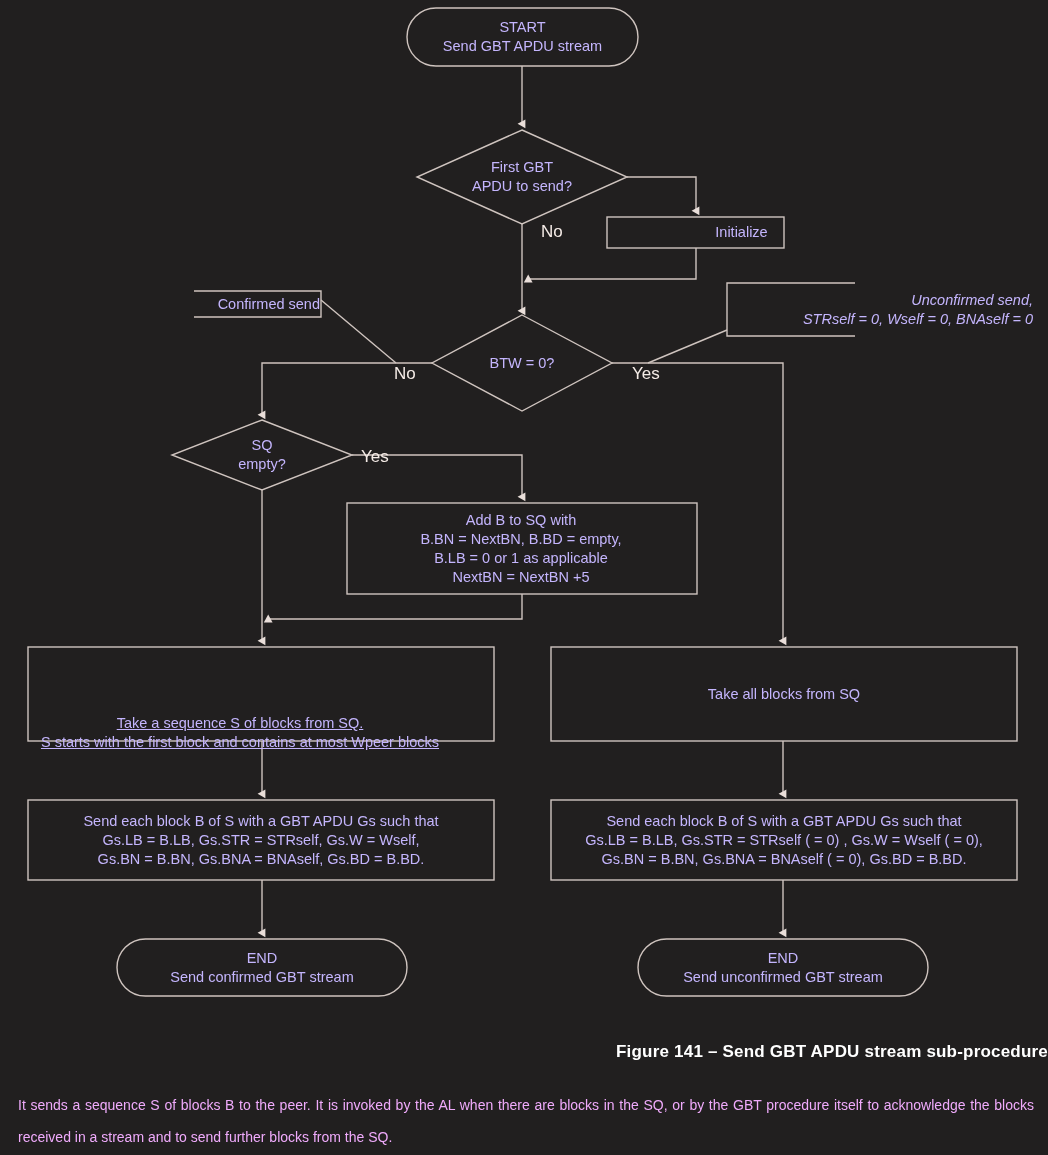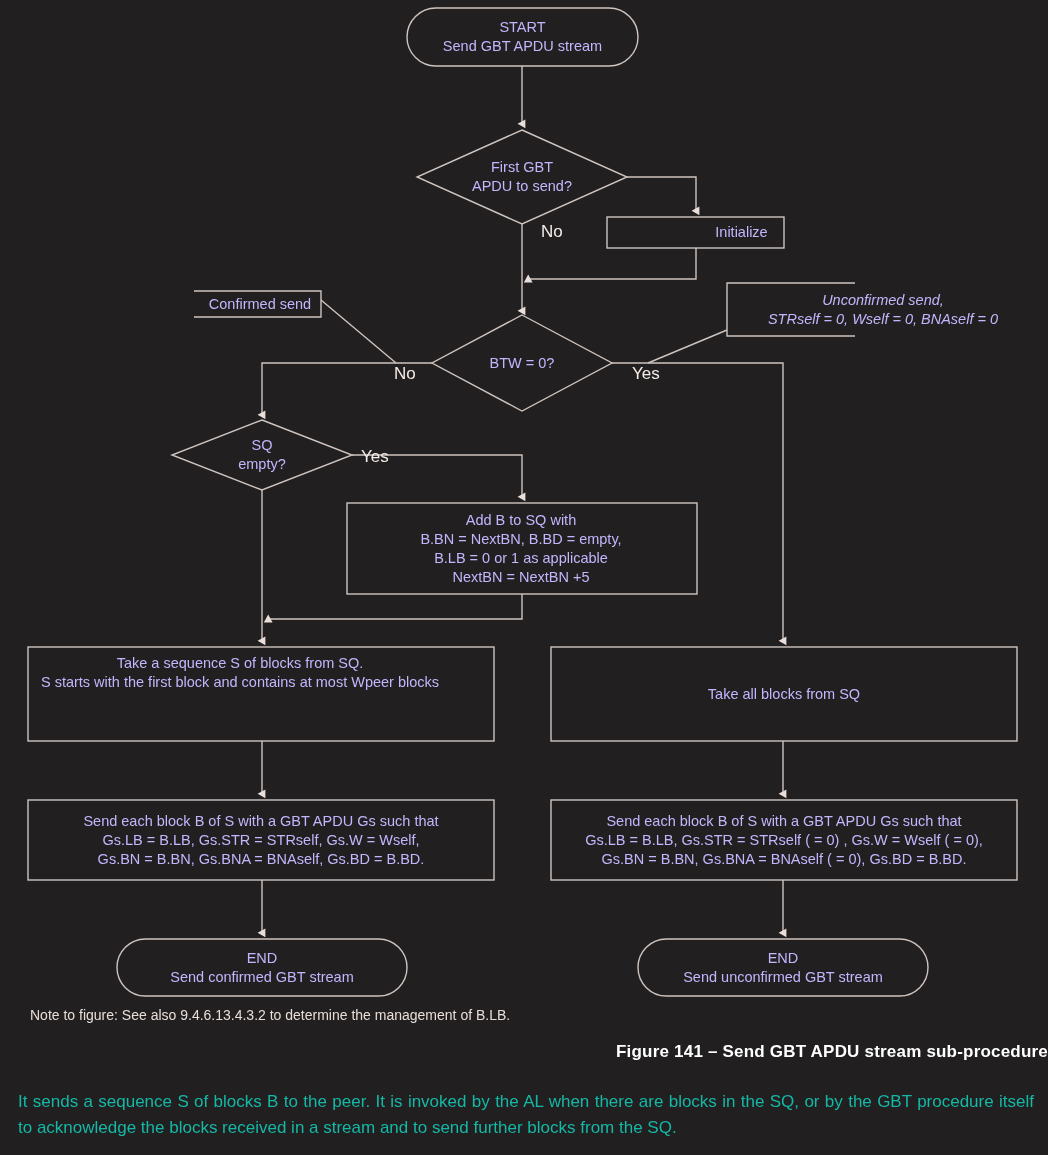--- a/index.html
+++ b/index.html
@@ -32,21 +32,21 @@
     align-items: center;
     justify-content: center;
     text-align: center;
     font-size: 14.5px;
     line-height: 19px;
     color: #c4b5fd;
     pointer-events: none;
     white-space: nowrap;
   }
   .node-text.left-al {
-    align-items: center;
+    align-items: flex-end;
     text-align: left;
   }
   .edge-label {
     position: absolute;
     font-size: 17px;
     color: #f5ece7;
     white-space: nowrap;
   }
   .caption-note {
     position: absolute;
@@ -65,23 +65,23 @@
     font-size: 17px;
     font-weight: bold;
     color: #ffffff;
     letter-spacing: 0.2px;
   }
   .body-para {
     position: absolute;
     left: 18px;
     top: 1089px;
     width: 1016px;
-    font-size: 17px;
-    line-height: 26px;
-    color: #14b8a6;
+    font-size: 14px;
+    line-height: 32px;
+    color: #f0abfc;
     text-align: justify;
   }
 </style>
 </head>
 <body>
 
 <div id="page">
 
   <svg id="flow-svg" viewBox="0 0 1048 1010">
     <defs>
@@ -172,21 +172,21 @@
     <span>empty?</span>
   </div>
 
   <div class="node-text" style="left:347px; top:503px; width:348px; height:91px;">
     <span>Add B to SQ with</span>
     <span>B.BN = NextBN, B.BD = empty,</span>
     <span>B.LB = 0 or 1 as applicable</span>
     <span>NextBN = NextBN +5</span>
   </div>
 
-  <div class="node-text" style="left:28px; top:626px; width:424px; height:94px;">
+  <div class="node-text" style="left:28px; top:686px; width:424px; height:94px;text-decoration:underline;">
     <span>Take a sequence S of blocks from SQ.</span>
     <span>S starts with the first block and contains at most Wpeer blocks</span>
   </div>
 
   <div class="node-text" style="left:551px; top:647px; width:466px; height:94px;border-radius:28px;">
     <span>Take all blocks from SQ</span>
   </div>
 
   <div class="node-text" style="left:28px; top:800px; width:466px; height:80px;">
     <span>Send each block B of S with a GBT APDU Gs such that</span>
@@ -220,19 +220,18 @@
   </div>
 
   <div class="edge-label" style="left:541px; top:222px;">No</div>
 
   <div class="edge-label" style="left:394px; top:364px;">No</div>
 
   <div class="edge-label" style="left:632px; top:364px;">Yes</div>
 
   <div class="edge-label" style="left:361px; top:447px;">Yes</div>
 
-  <div class="caption-note">Note to figure: See also 9.4.6.13.4.3.2 to determine the management of B.LB.</div>
 
   <div class="fig-caption">Figure 141 – Send GBT APDU stream sub-procedure</div>
 
   <div class="body-para">It sends a sequence S of blocks B to the peer. It is invoked by the AL when there are blocks in the SQ, or by the GBT procedure itself to acknowledge the blocks received in a stream and to send further blocks from the SQ.</div>
 
 </div>
 
 </body></html>

